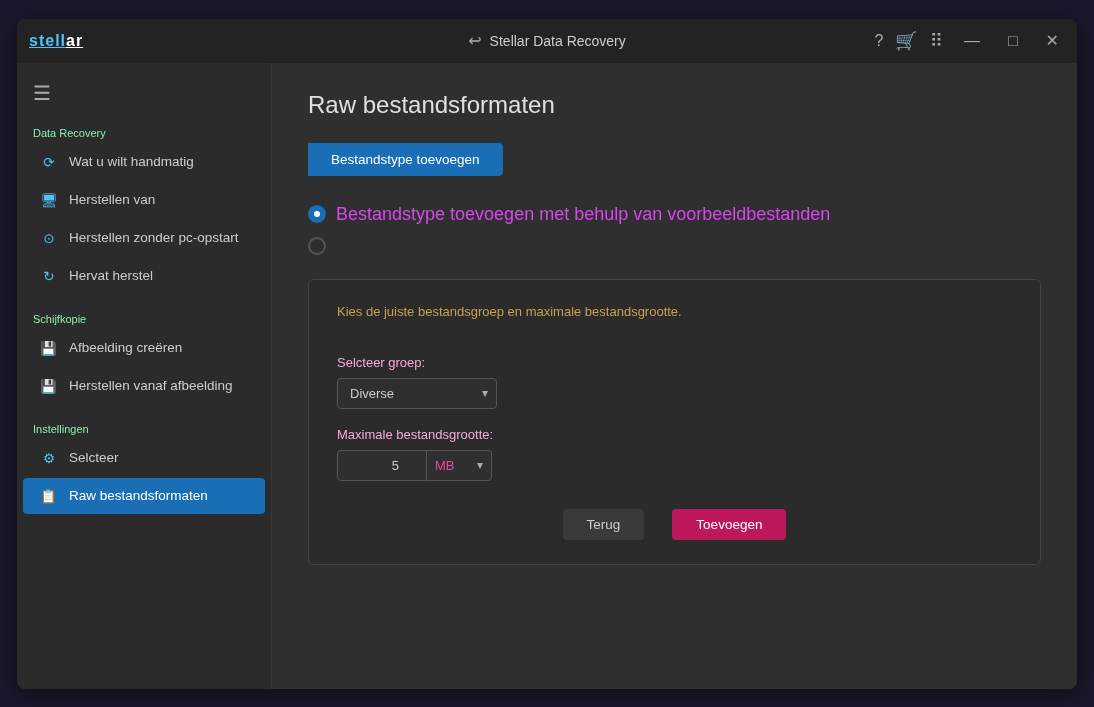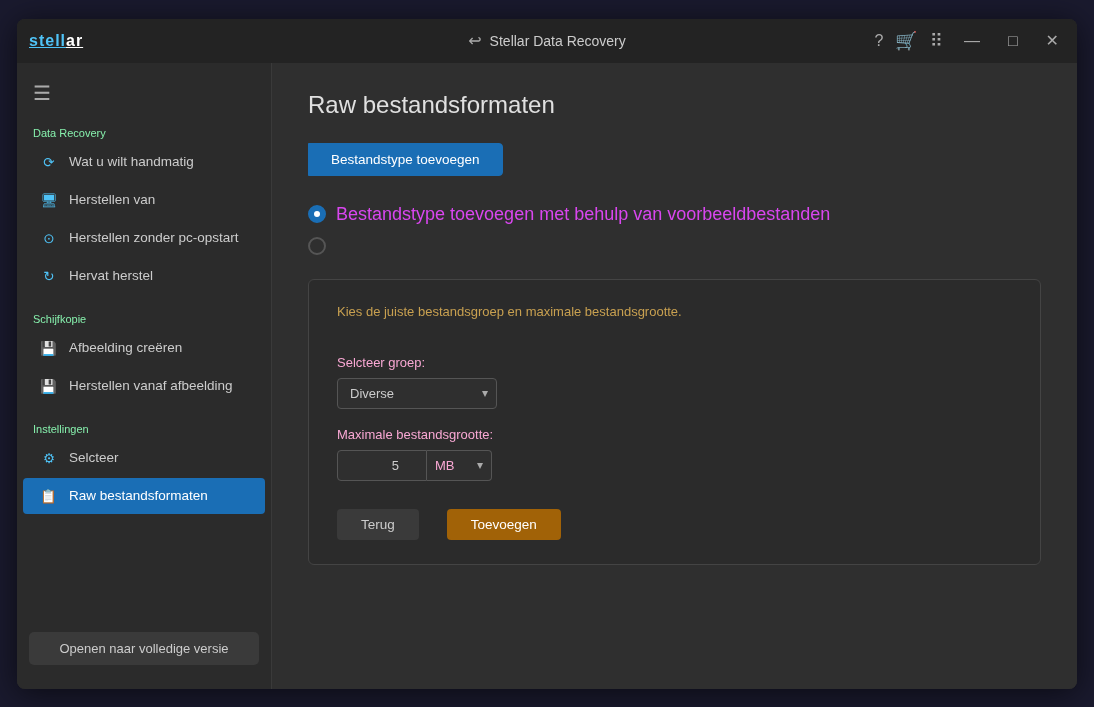--- a/index.html
+++ b/index.html
@@ -266,47 +266,47 @@
       display: flex;
       align-items: center;
       border: 1px solid #555;
       border-left: none;
       border-radius: 0 4px 4px 0;
       background: #2f2f2f;
       min-width: 65px;
     }
     .unit-select-wrapper select {
       background: transparent;
-      color: #f9a8d4;
+      color: #ec4899;
       border: none;
       padding: 7px 8px;
       font-size: 13px;
       cursor: pointer;
       outline: none;
       appearance: none;
       flex: 1;
     }
     .form-actions {
       display: flex;
-      justify-content: flex-start;
+      justify-content: center;
       gap: 28px;
       margin-top: 28px;
     }
     .btn-secondary {
       padding: 8px 24px;
       background: #3a3a3a;
       color: #ccc;
       border: none;
       border-radius: 4px;
       font-size: 13.5px;
       cursor: pointer;
     }
     .btn-primary {
       padding: 0 24px;
-      background: #a16207;
+      background: #be185d;
       color: white;
       border: none;
       border-radius: 4px;
       font-size: 13.5px;
       cursor: pointer;
     }
     .titlebar-icon-group {
       display: flex;
       align-items: center;
       gap: 12px;
@@ -380,23 +380,20 @@
       <div class="sidebar-section-label" style="margin-top:10px">Instellingen</div>
       <div class="sidebar-item">
         <span class="icon" style="color:#4fc3f7">⚙</span>
         <span>Selcteer</span>
       </div>
       <div class="sidebar-item active">
         <span class="icon" style="color:white">📋</span>
         <span>Raw bestandsformaten</span>
       </div>
 
-      <div class="sidebar-bottom">
-        <button class="upgrade-btn">Openen naar volledige versie</button>
-      </div>
     </div>
 
     <div class="content-area">
       <h1 class="page-title">Raw bestandsformaten</h1>
 
       <div class="tab-group">
         <button class="tab-btn active">Bestandstype toevoegen</button>
       </div>
 
       <div class="radio-group">

